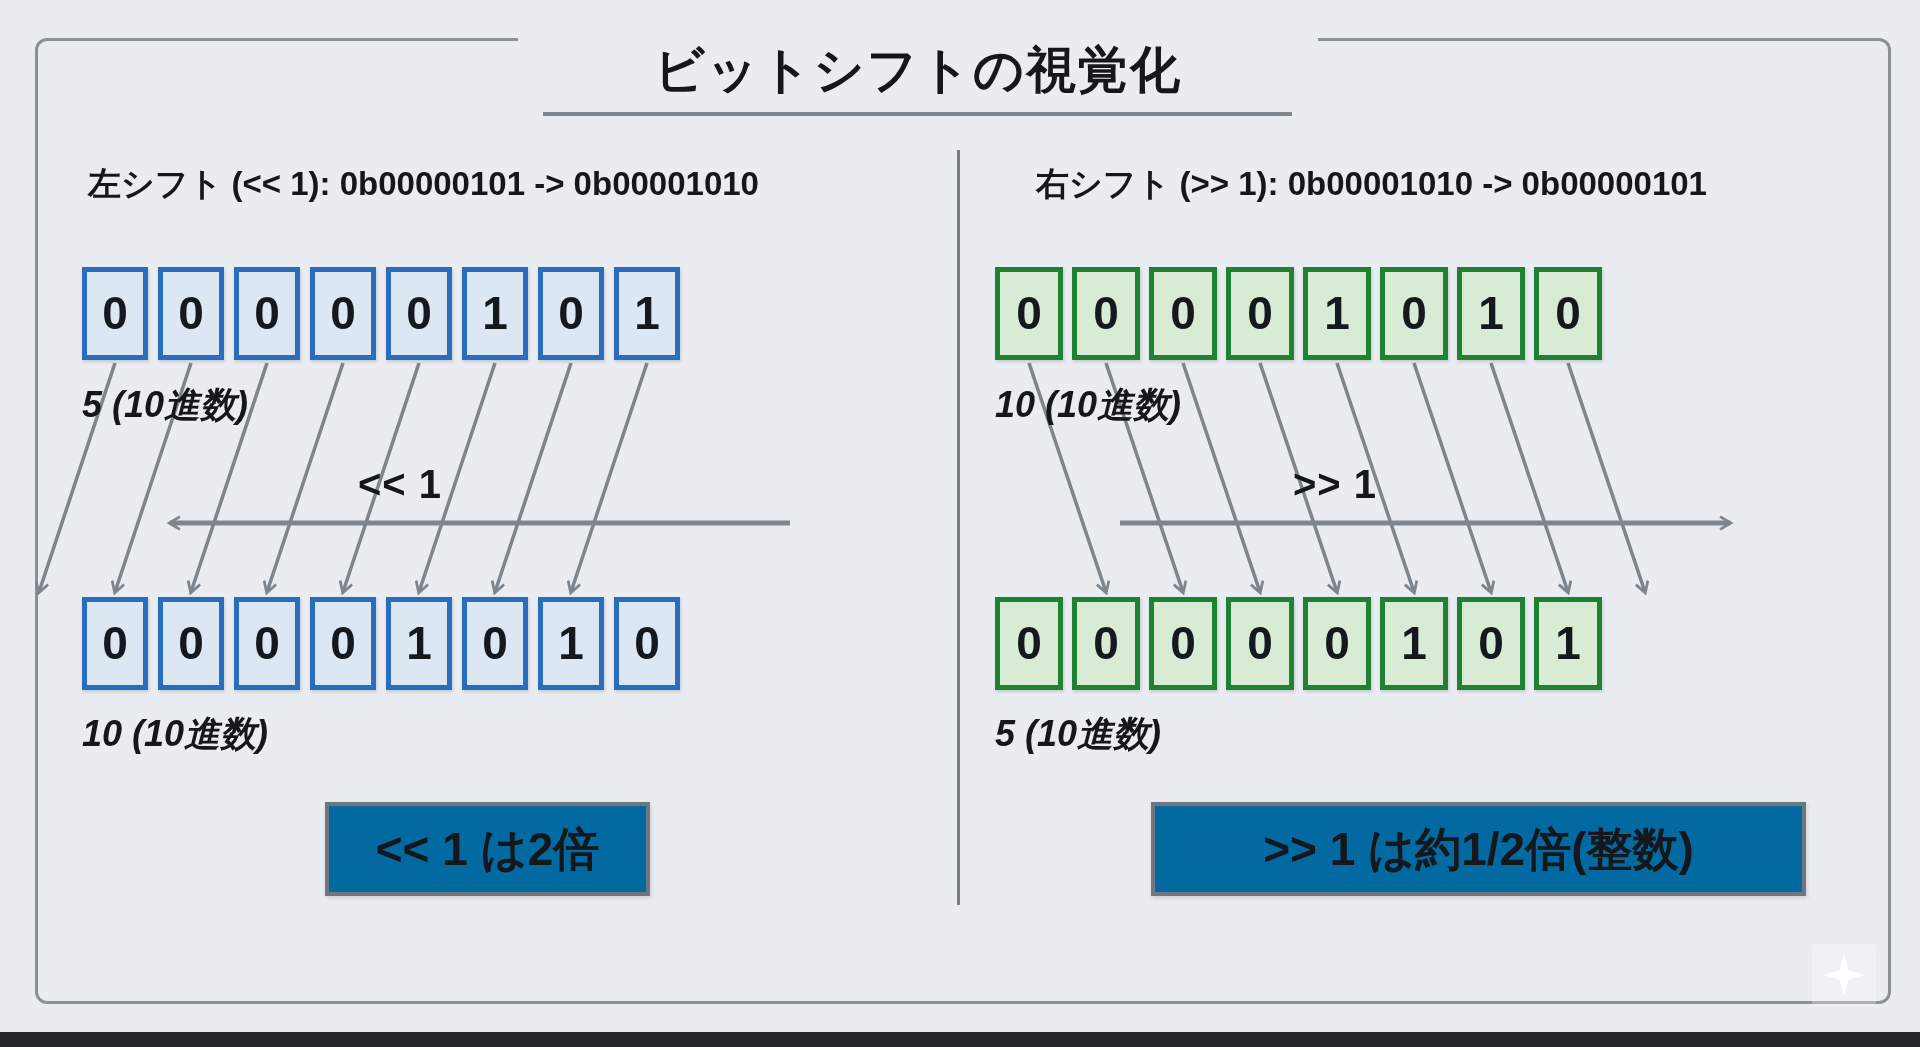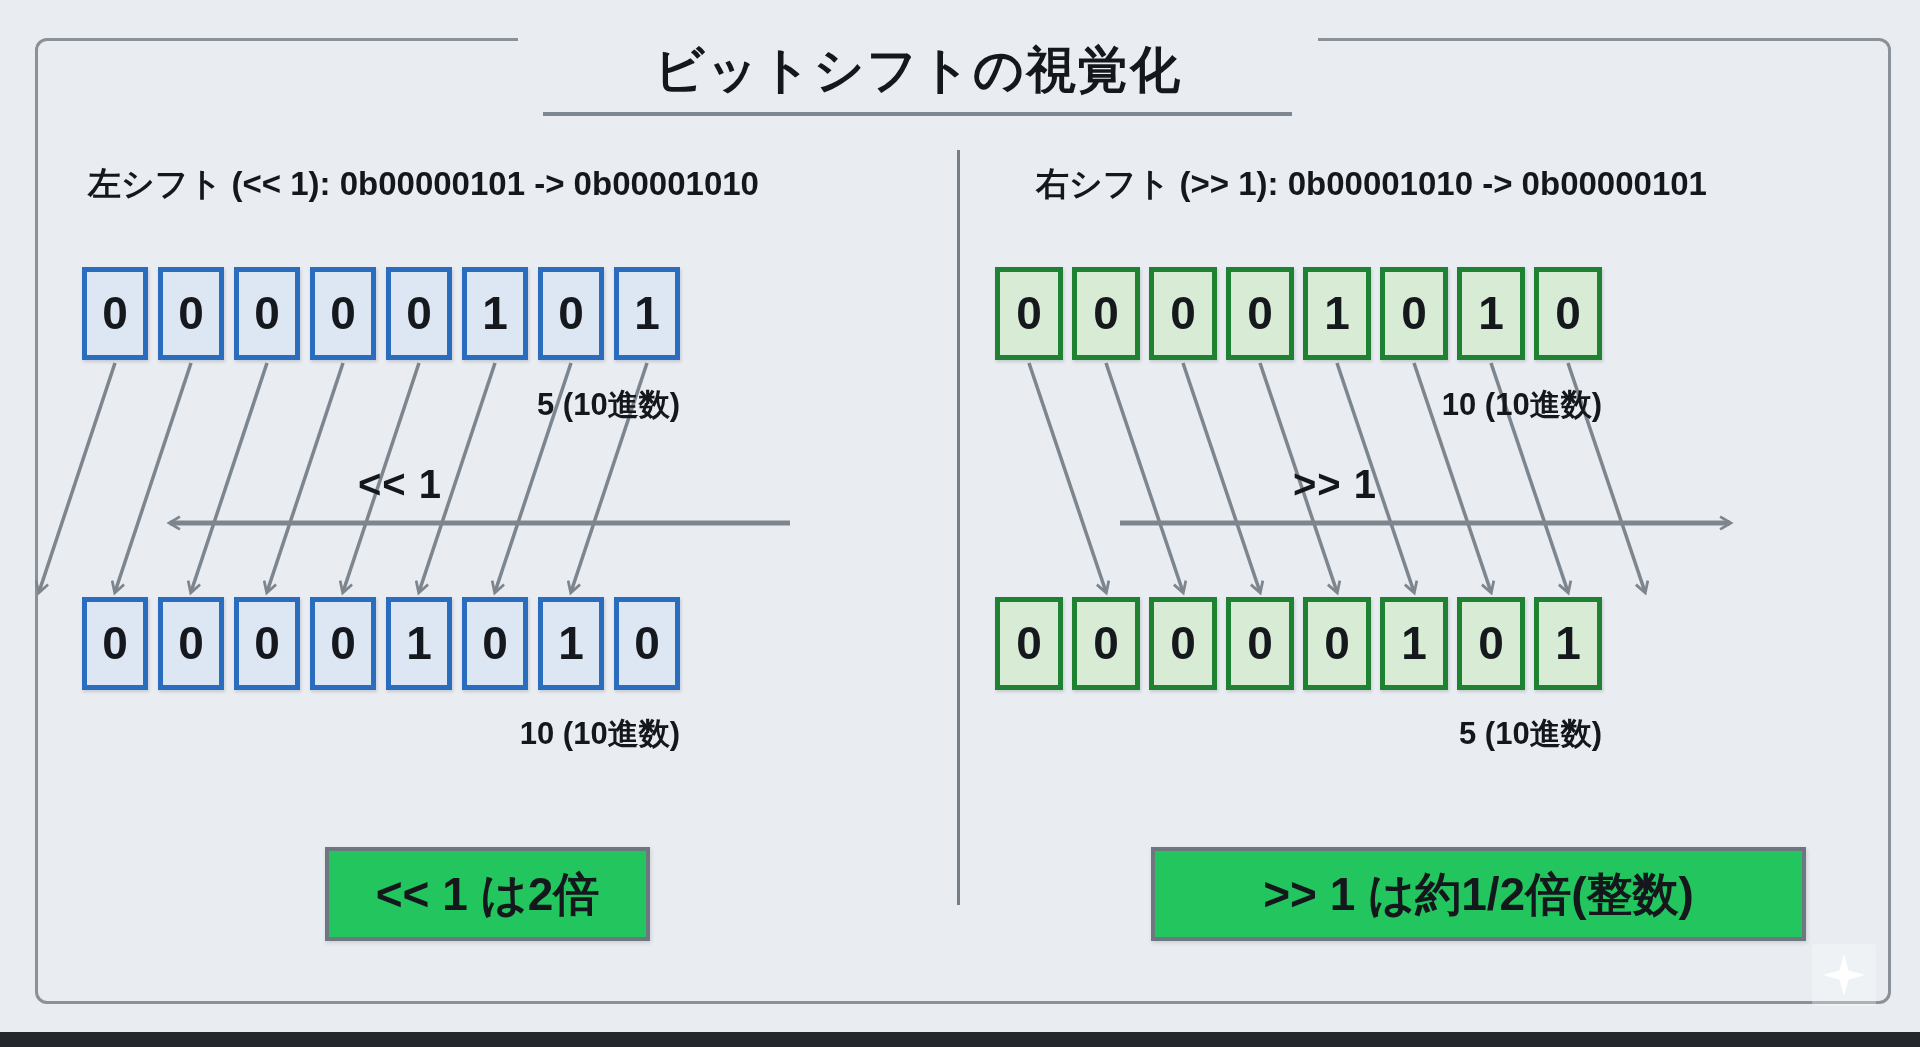--- a/index.html
+++ b/index.html
@@ -32,33 +32,32 @@
   }
   .bit{
     width:66px;height:93px;box-sizing:border-box;
     border:5px solid #2a6cbd;background:#dde6f3;
     text-align:center;line-height:83px;
     font-size:46px;font-weight:bold;color:#15181c;
     box-shadow:1px 2px 3px rgba(40,50,70,.18);
   }
   .bit.green{border-color:#1f8233;background:#d8ebd5;width:68px;}
   .row-label{
-    height:44px;line-height:44px;text-align:right;
-    font-size:31px;font-weight:bold;
+    height:44px;line-height:44px;text-align:left;
+    font-size:36px;font-weight:bold;font-style:italic;
   }
   .shift-label{
     height:48px;line-height:48px;text-align:center;
     font-size:40px;font-weight:bold;letter-spacing:1px;
   }
   .result-box{
     box-sizing:border-box;border:4px solid #6e767f;
-    background:#22c55e;text-align:center;
+    background:#0369a1;text-align:center;
     font-size:46px;font-weight:bold;
     box-shadow:1px 2px 4px rgba(40,50,70,.15);
-    margin-top:45px;
   }
   .result-box .inner{line-height:86px;white-space:nowrap;}
   .arrow-layer{left:0;top:0;width:1920px;height:1047px;pointer-events:none;}
   .bottom-bar{
     left:0;top:1032px;width:1920px;height:15px;background:#24272c;
   }
   .watermark{
     left:1812px;top:944px;width:64px;height:62px;
     background:rgba(255,255,255,.30);border-radius:4px;
     display:flex;align-items:center;justify-content:center;

